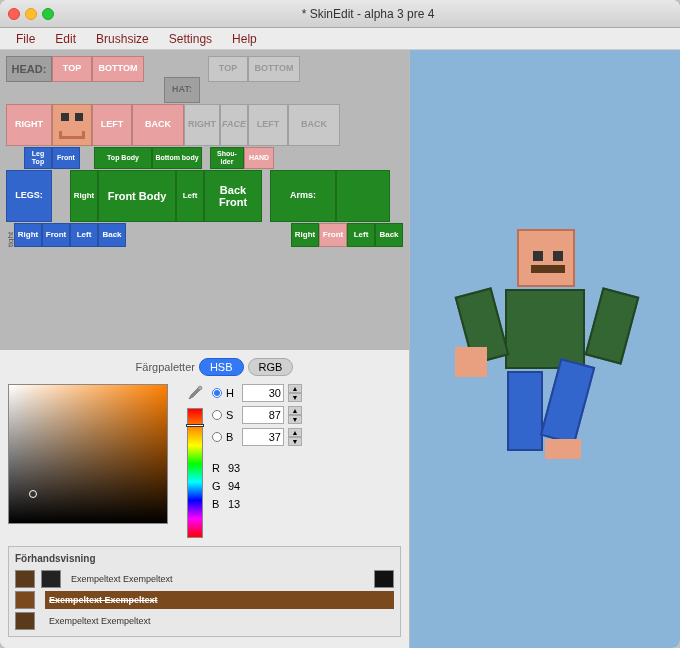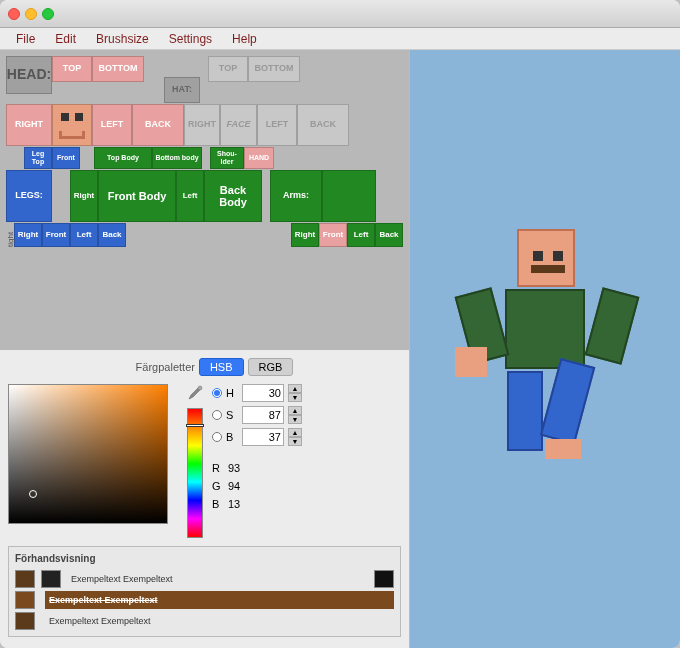--- a/index.html
+++ b/index.html
@@ -113,21 +113,21 @@
     .tab-label {
       font-size: 11px;
       color: #555;
       padding-left: 20px;
     }
     .tab-btn {
       padding: 2px 10px;
       font-size: 11px;
       background: #d0d0d0;
       border: 1px solid #aaa;
-      border-radius: 3px;
+      border-radius: 9px;
       cursor: pointer;
     }
     .tab-btn.active {
       background: #3478f6;
       color: white;
       border-color: #2060d0;
     }
     .color-controls {
       display: flex;
       gap: 8px;
@@ -432,58 +432,59 @@
 <body>
 
 <div class="window">
 
   <div class="title-bar">
     <div class="traffic-lights">
       <div class="tl tl-close"></div>
       <div class="tl tl-min"></div>
       <div class="tl tl-max"></div>
     </div>
+    <span class="title-text">* SkinEdit - alpha 3 pre 4</span>
   </div>
 
   <div class="menu-bar">
     <span class="menu-item">File</span>
     <span class="menu-item">Edit</span>
     <span class="menu-item">Brushsize</span>
     <span class="menu-item">Settings</span>
     <span class="menu-item">Help</span>
   </div>
 
   <div class="content-area">
 
     <div class="left-panel">
 
       <div class="skin-editor-inner">
 
         <div style="display:flex; margin-bottom:1px;">
-          <div class="cell cell-gray" style="width:46px;height:38px;font-size:14px;color:#555;">HEAD:</div>
+          <div class="cell cell-gray" style="width:46px;height:26px;font-size:11px;color:#555;">HEAD:</div>
           <div class="cell cell-pink" style="width:40px;height:26px;">TOP</div>
           <div class="cell cell-pink" style="width:52px;height:26px;">BOTTOM</div>
           <div style="width:20px;"></div>
           <div class="cell cell-gray" style="width:36px;height:26px;font-size:9px;color:#666;margin-top:21px;">HAT:</div>
           <div style="width:8px;"></div>
           <div class="cell cell-light-gray" style="width:40px;height:26px;">TOP</div>
           <div class="cell cell-light-gray" style="width:52px;height:26px;">BOTTOM</div>
         </div>
 
         <div style="display:flex; margin-bottom:1px;">
           <div class="cell cell-pink" style="width:46px;height:42px;">RIGHT</div>
           <div class="cell cell-face" style="width:40px;height:42px;position:relative;">
             <div style="position:absolute;top:8px;left:8px;width:8px;height:8px;background:#333;"></div>
             <div style="position:absolute;top:8px;right:8px;width:8px;height:8px;background:#333;"></div>
             <div style="position:absolute;bottom:6px;left:6px;right:6px;height:8px;border-bottom:3px solid #c07050;border-left:3px solid #c07050;border-right:3px solid #c07050;"></div>
           </div>
           <div class="cell cell-pink" style="width:40px;height:42px;">LEFT</div>
           <div class="cell cell-pink" style="width:52px;height:42px;">BACK</div>
           <div class="cell cell-light-gray" style="width:36px;height:42px;">RIGHT</div>
-          <div class="cell cell-light-gray" style="width:37px;height:42px;font-style:italic;">FACE</div>
+          <div class="cell cell-light-gray" style="width:28px;height:42px;font-style:italic;">FACE</div>
           <div class="cell cell-light-gray" style="width:40px;height:42px;">LEFT</div>
           <div class="cell cell-light-gray" style="width:52px;height:42px;">BACK</div>
         </div>
 
         <div style="display:flex; margin-bottom:1px; align-items:flex-start;">
           <div style="width:18px;"></div>
           <div class="cell cell-blue" style="width:28px;height:22px;font-size:7px;">Leg Top</div>
           <div class="cell cell-blue" style="width:28px;height:22px;font-size:7px;">Front</div>
           <div style="width:14px;"></div>
           <div class="cell cell-bright-green" style="width:58px;height:22px;font-size:7px;">Top Body</div>
@@ -492,23 +493,23 @@
           <div class="cell cell-bright-green" style="width:34px;height:22px;font-size:7px;">Shou-lder</div>
           <div class="cell cell-pink" style="width:30px;height:22px;font-size:7px;">HAND</div>
         </div>
 
         <div style="display:flex; margin-bottom:1px;">
           <div class="cell cell-blue" style="width:46px;height:52px;font-size:9px;">LEGS:</div>
           <div style="width:18px;"></div>
           <div class="cell cell-bright-green" style="width:28px;height:52px;font-size:8px;">Right</div>
           <div class="cell cell-bright-green" style="width:78px;height:52px;font-size:11px;">Front Body</div>
           <div class="cell cell-bright-green" style="width:28px;height:52px;font-size:8px;">Left</div>
-          <div class="cell cell-bright-green" style="width:58px;height:52px;font-size:11px;">Back Body</div>
+          <div class="cell cell-bright-green" style="width:58px;height:52px;font-size:11px;">Back Front</div>
           <div style="width:8px;"></div>
-          <div class="cell cell-bright-green" style="width:52px;height:52px;font-size:9px;">Arms:</div>
+          <div class="cell cell-bright-green" style="width:66px;height:52px;font-size:9px;">Arms:</div>
           <div class="cell cell-bright-green" style="width:54px;height:52px;"></div>
         </div>
 
         <div style="display:flex; margin-bottom:1px; align-items:center;">
           <div style="width:8px; font-size:8px; color:#555; writing-mode:vertical-rl; transform:rotate(180deg); height:24px; display:flex; align-items:center;">
             <span>tight</span>
           </div>
           <div class="cell cell-blue" style="width:28px;height:24px;font-size:8px;">Right</div>
           <div class="cell cell-blue" style="width:28px;height:24px;font-size:8px;">Front</div>
           <div class="cell cell-blue" style="width:28px;height:24px;font-size:8px;">Left</div>

